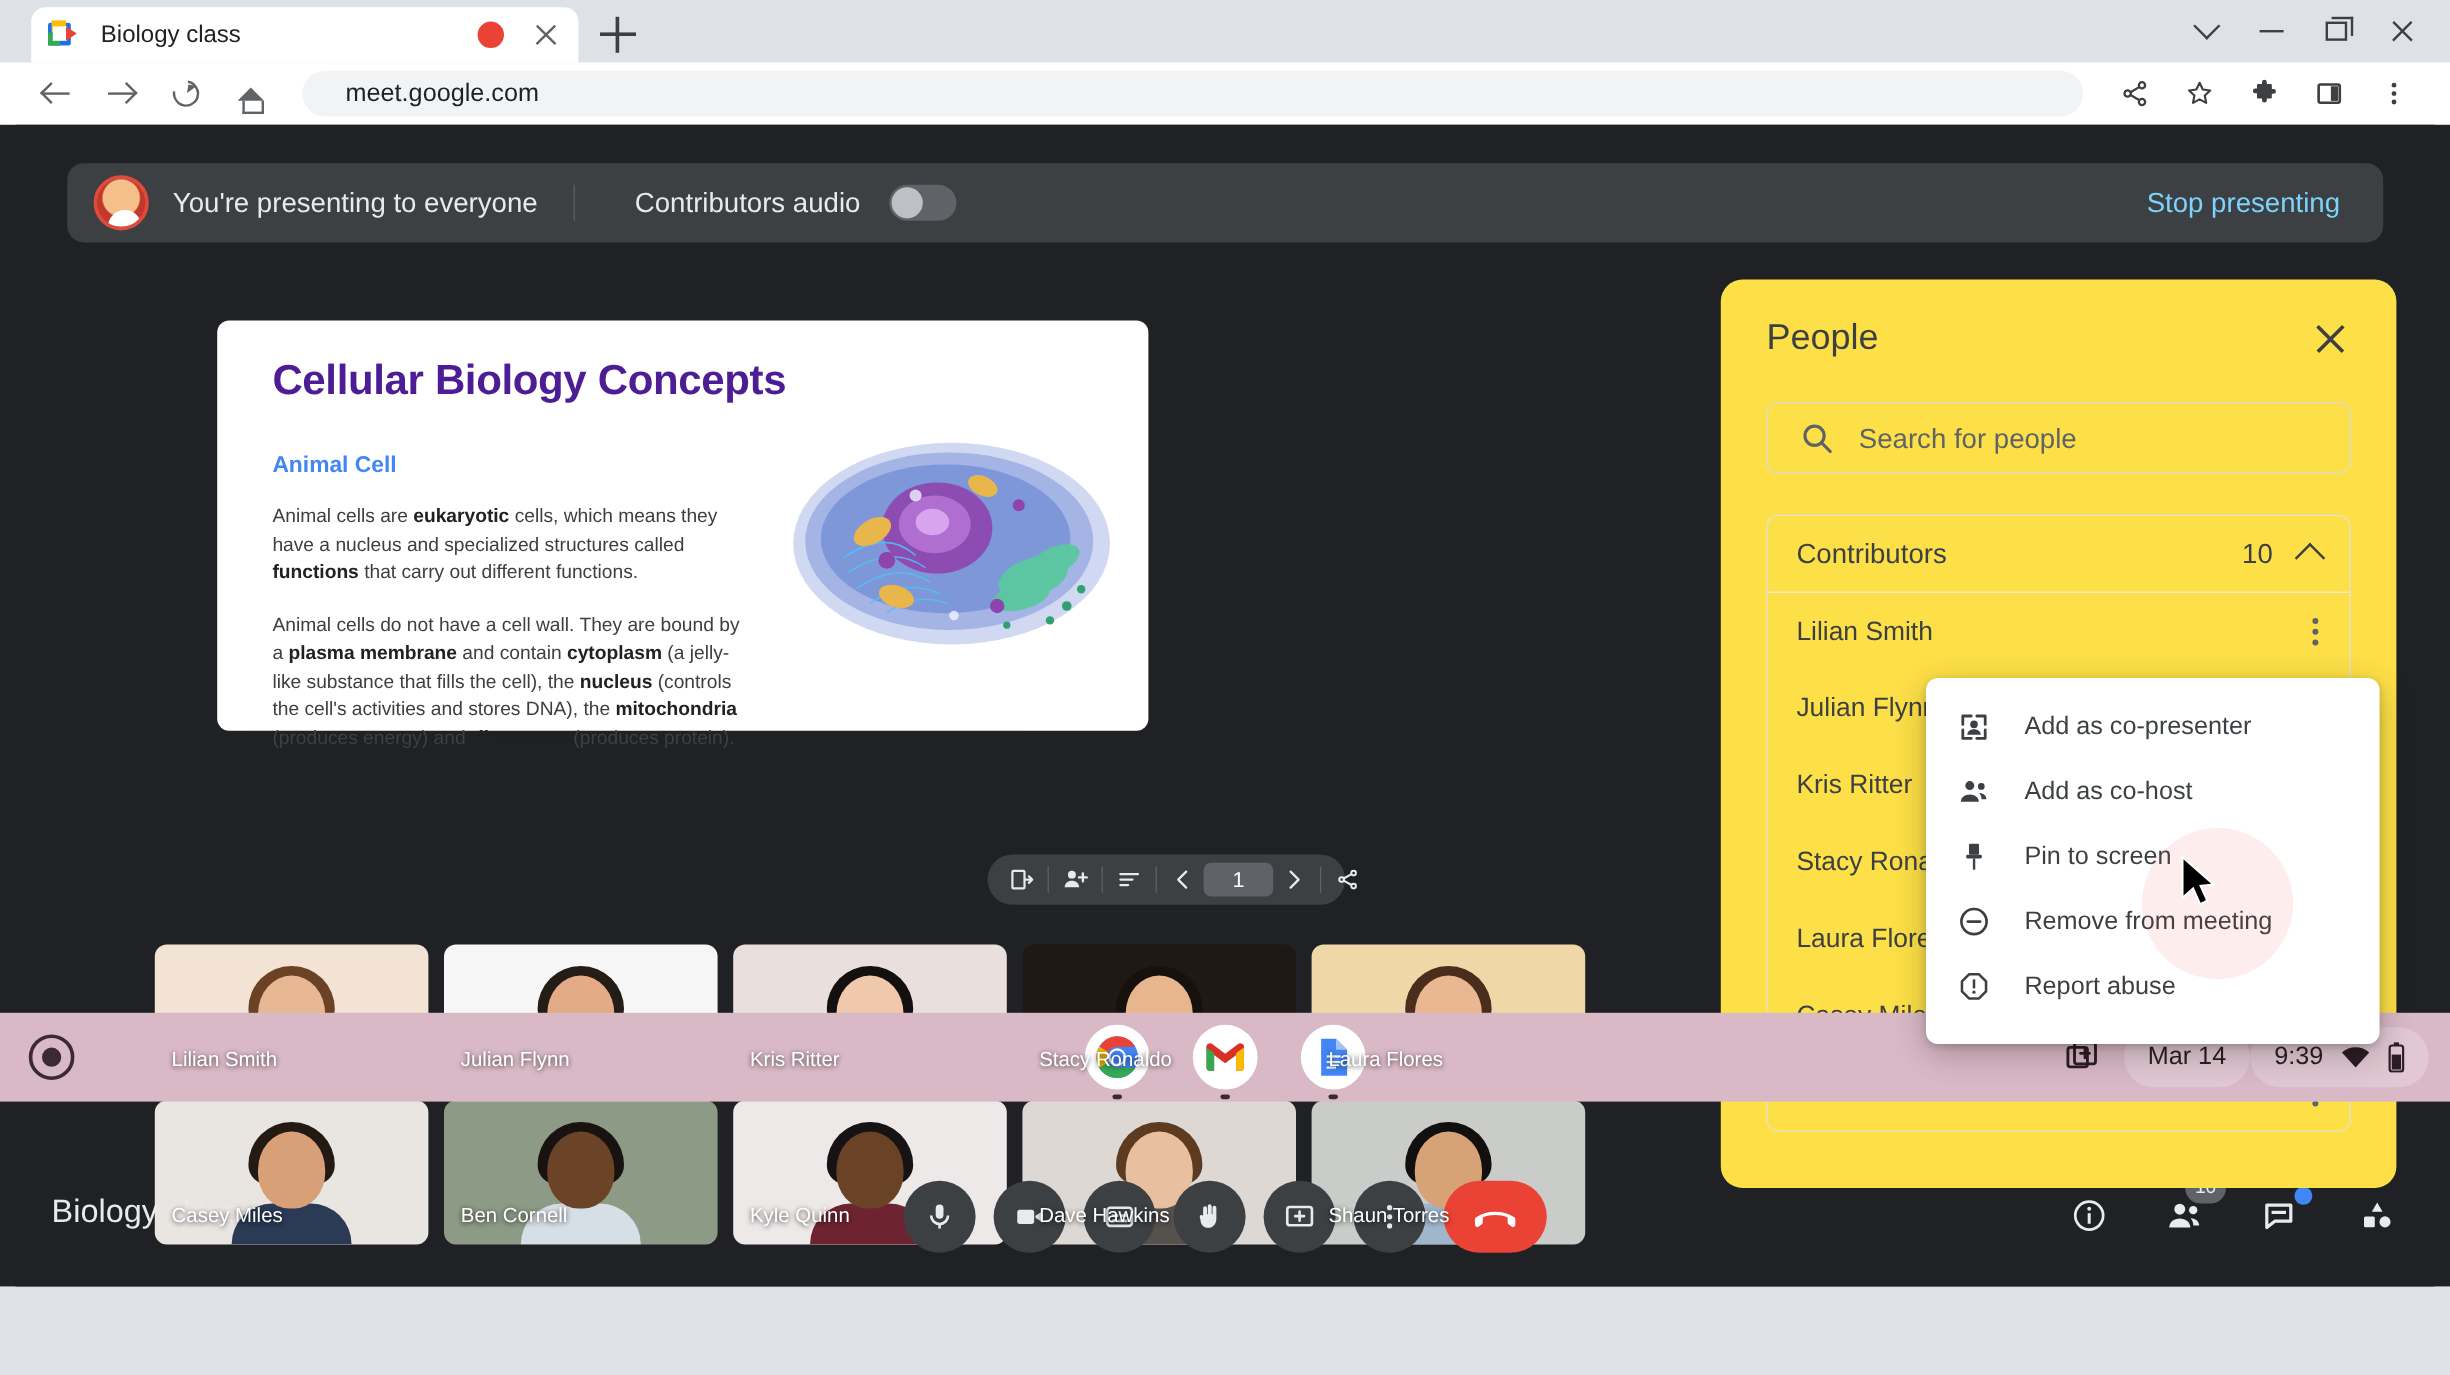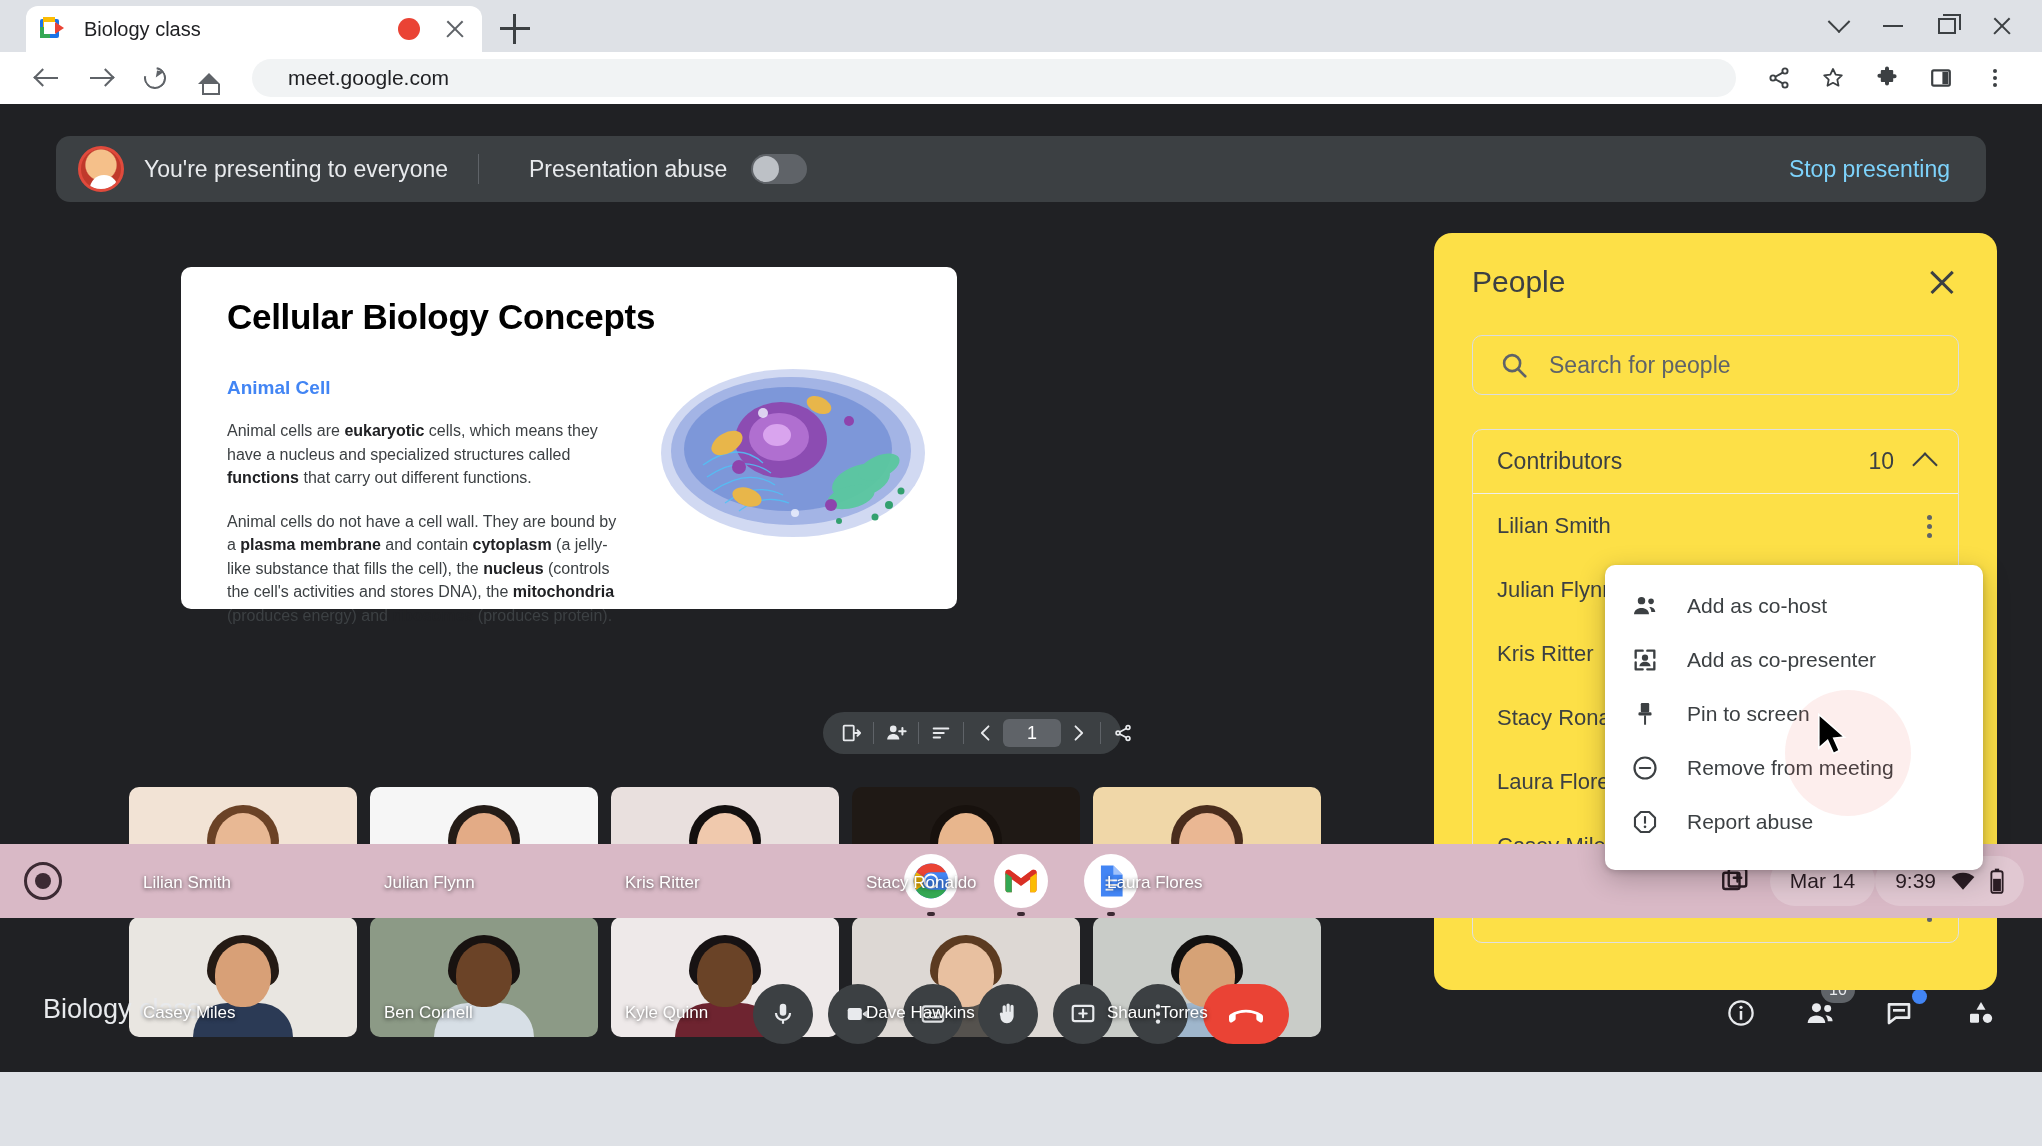--- a/index.html
+++ b/index.html
@@ -111,21 +111,21 @@
   .pb-stop {
     margin-left: auto; color:#7dd3fc; font-size: 23px; font-weight: 500; cursor:pointer;
     padding: 10px 14px; border-radius: 6px;
   }
 
   
   .slide {
     position: absolute; left: 168px; top: 163px; width: 776px; height: 342px;
     background: #fff; border-radius: 10px; padding: 30px 46px;
   }
-  .slide-title { font-size: 35px; font-weight: bold; color: #000000; letter-spacing:-.3px; }
+  .slide-title { font-size: 35px; font-weight: bold; color: #4c1d95; letter-spacing:-.3px; }
   .slide-sub { font-size: 19px; font-weight: bold; color: #4285f4; margin-top: 40px; }
   .slide-col { width: 398px; }
   .slide-p { font-size: 16px; color: #3c4043; line-height: 1.47; margin-top: 20px; }
   .slide-p b { color:#202124; }
   .cell-img { position:absolute; right: 14px; top: 78px; width: 300px; height: 210px; }
 
   
   .slide-tools {
     position: absolute; left: 810px; top: 608px; width: 298px; height: 42px;
     background: #3c4043; border-radius: 21px; display:flex; align-items:center;
@@ -313,21 +313,21 @@
     </div>
   </div>
 
   <div class="meet">
   <div class="meet-inner">
 
     <div class="present-bar">
       <div class="pb-avatar"></div>
       <div class="pb-text">You're presenting to everyone</div>
       <div class="pb-sep"></div>
-      <div class="pb-text">Presentation abuse</div>
+      <div class="pb-text">Contributors audio</div>
       <div class="pb-toggle"></div>
       <div class="pb-stop">Stop presenting</div>
     </div>
 
     <div class="slide">
       <div class="slide-title">Cellular Biology Concepts</div>
       <div class="slide-col">
         <div class="slide-sub">Animal Cell</div>
         <div class="slide-p">
           Animal cells are <b>eukaryotic</b> cells, which means they have a nucleus
@@ -680,38 +680,38 @@
               <i></i>
             </span>
           </div>
         </div>
     </div>
   </div>
 
   <div class="ctxmenu">
     <div class="mi">
       <span class="mi-ico">
+        <svg width="28" height="28" viewBox="0 0 24 24">
+            <path d="M4 4h6M4 4v6M20 4h-6M20 4v6M4 20h6M4 20v-6M20 20h-6M20 20v-6" stroke="#3c4043" stroke-width="2" fill="none" stroke-linecap="round"></path>
+            <circle cx="12" cy="10" r="2.7" fill="#3c4043"></circle>
+            <path d="M7.2 17.4c0-2.5 2.2-4 4.8-4s4.8 1.5 4.8 4z" fill="#3c4043"></path>
+          </svg>
+      </span>
+      <span class="mi-lb">Add as co-presenter</span>
+    </div>
+    <div class="mi">
+      <span class="mi-ico">
         <svg width="28" height="28" viewBox="0 0 24 24" fill="#3c4043">
             <circle cx="9" cy="7.4" r="3.2"></circle>
             <path d="M2.6 19c0-3.2 2.8-5.3 6.4-5.3S15.4 15.8 15.4 19z"></path>
             <circle cx="17.2" cy="8" r="2.4"></circle>
             <path d="M15.6 12.8c2.9 0 5.2 1.7 5.2 4.3h-3.4c0-1.7-.7-3.2-1.8-4.3z"></path>
           </svg>
       </span>
       <span class="mi-lb">Add as co-host</span>
-    </div>
-    <div class="mi">
-      <span class="mi-ico">
-        <svg width="28" height="28" viewBox="0 0 24 24">
-            <path d="M4 4h6M4 4v6M20 4h-6M20 4v6M4 20h6M4 20v-6M20 20h-6M20 20v-6" stroke="#3c4043" stroke-width="2" fill="none" stroke-linecap="round"></path>
-            <circle cx="12" cy="10" r="2.7" fill="#3c4043"></circle>
-            <path d="M7.2 17.4c0-2.5 2.2-4 4.8-4s4.8 1.5 4.8 4z" fill="#3c4043"></path>
-          </svg>
-      </span>
-      <span class="mi-lb">Add as co-presenter</span>
     </div>
     <div class="mi">
       <span class="mi-ico">
         <svg width="28" height="28" viewBox="0 0 24 24" fill="#3c4043">
             <rect x="8.4" y="2.6" width="7.2" height="8" rx="1"></rect>
             <rect x="6.4" y="10.6" width="11.2" height="2.6" rx="1"></rect>
             <rect x="11.2" y="13.2" width="1.7" height="8"></rect>
           </svg>
       </span>
       <span class="mi-lb">Pin to screen</span>

